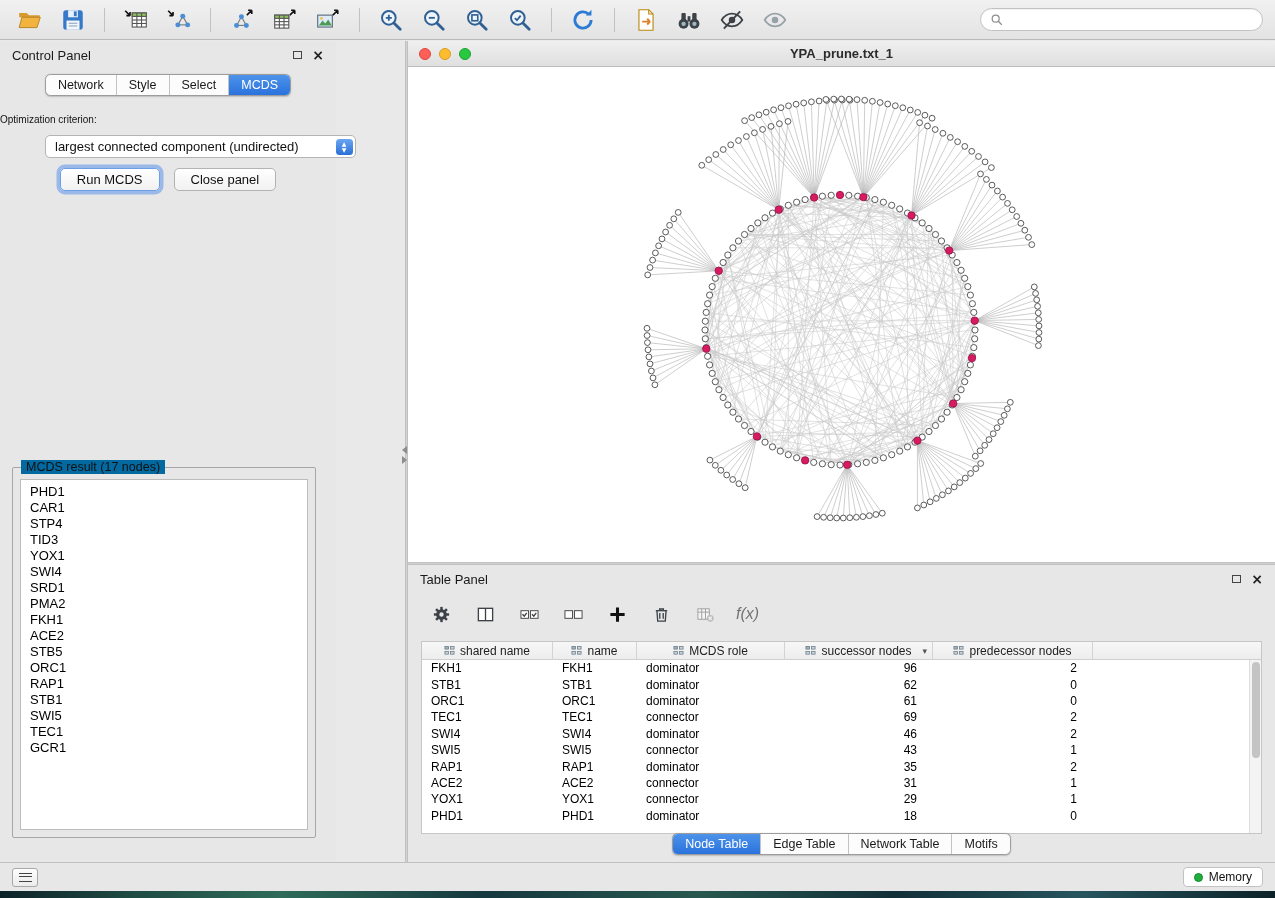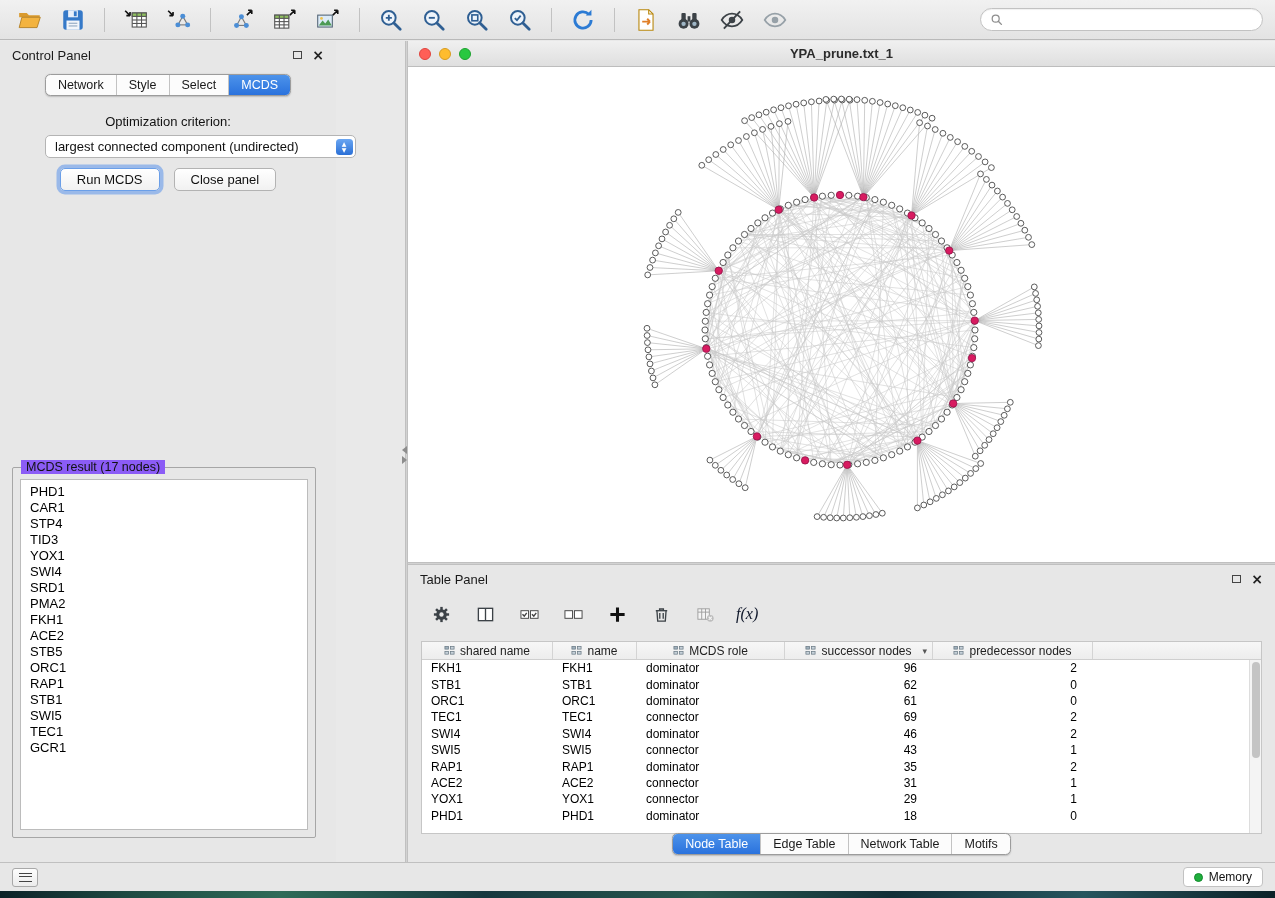--- a/index.html
+++ b/index.html
@@ -27,32 +27,32 @@
   .panel-header{height:28px;display:flex;align-items:center;padding:0 12px;font-size:13px;color:#1a1a1a;gap:10px}
   .panel-header .ph-title{margin-right:auto}
   .float-icon{width:9px;height:8px;border:1.2px solid #444;display:inline-block}
   .close-x{font-size:14px;font-weight:bold;color:#222;line-height:1;font-family:"DejaVu Sans",sans-serif}
   .tabstrip{position:absolute;top:33px;left:0;right:0;display:flex;justify-content:center}
   .segmented{display:inline-flex;border:1px solid #9c9c9c;border-radius:5.5px;overflow:hidden;background:#fcfcfc;
              box-shadow:0 0.5px 1.5px rgba(0,0,0,.18)}
   .seg{padding:3px 12px;font-size:12.5px;color:#1a1a1a;border-left:1px solid #c3c3c3;white-space:nowrap}
   .seg:first-child{border-left:none}
   .seg-active{background:linear-gradient(#4d93ea,#2a72dd);color:#fff}
-  .opt-label{position:absolute;top:73px;left:0;right:0;text-align:center;font-size:13px}
+  .opt-label{position:absolute;top:73px;left:0;right:0;text-align:left;font-size:10px}
   .dropdown{position:absolute;top:94px;left:45px;width:311px;height:23px;background:#fff;border:1px solid #b4b4b4;
             border-radius:5px;font-size:13px;display:flex;align-items:center;padding-left:9px}
   .stepper{position:absolute;right:2.5px;top:2.5px;width:17px;height:16px;border-radius:3.5px;
            background:linear-gradient(#6aa6f2,#2a6fd6);display:flex;flex-direction:column;align-items:center;justify-content:center;color:#fff}
   .stepper span{font-family:"DejaVu Sans",sans-serif;font-size:6px;line-height:6px}
   .btn-row{position:absolute;top:127px;left:0;right:0;display:flex;justify-content:center;gap:14px}
   .btn{font-size:13px;padding:3px 16px;background:linear-gradient(#ffffff,#f1f1f1);border:1px solid #b3b3b3;
        border-radius:5px;color:#111;cursor:default;font-family:"Liberation Sans",sans-serif}
   .btn-focused{box-shadow:0 0 0 3.5px rgba(77,140,235,.5);border-color:#6b9fe8}
   .result-box{position:absolute;top:426px;left:12px;right:20px;bottom:24px;border:1px solid #a6a6a6;border-radius:2px}
-  .result-legend{position:absolute;top:-8px;left:8px;background:#8b5cf6;padding:0 5px;font-size:12.5px}
+  .result-legend{position:absolute;top:-8px;left:8px;background:#0369a1;padding:0 5px;font-size:12.5px}
   .result-list{position:absolute;top:11px;left:7px;right:7px;bottom:7px;background:#fff;border:1px solid #bcbcbc;
                overflow:auto;padding:4px 0 4px 9px;font-size:13px;line-height:16px;color:#000}
 
   
   #v-splitter{position:absolute;left:405px;top:0;width:3px;height:100%;background:#d2d2d2;border-left:1px solid #c0c0c0;border-right:1px solid #c0c0c0}
   .split-handle{position:absolute;top:405px;left:-4px;display:flex;flex-direction:column;gap:2px}
   .tri-l{width:0;height:0;border-right:5px solid #8d8d8d;border-top:4px solid transparent;border-bottom:4px solid transparent}
   .tri-r{width:0;height:0;border-left:5px solid #8d8d8d;border-top:4px solid transparent;border-bottom:4px solid transparent}
   #h-splitter{position:absolute;left:0;right:0;top:521px;height:3px;background:#d2d2d2;border-top:1px solid #c0c0c0;border-bottom:1px solid #c0c0c0}
 
@@ -68,21 +68,21 @@
   .tl-green{left:51px;background:#28c840;border:0.5px solid #1da22f}
   #net-canvas{position:absolute;top:26px;left:0;right:0;bottom:0;background:#fff}
   #net-svg{width:100%;height:100%;display:block}
 
   
   #table-panel{position:absolute;top:524px;left:0;right:0;bottom:0;background:#e7e7e7}
   #table-toolbar{position:absolute;top:30px;left:20px;right:13px;height:38px;display:flex;align-items:center;gap:18px}
   .ttbtn{width:26px;height:28px}
   .ttbtn svg{width:19px;height:19px}
   .ttbtn.disabled{opacity:.55}
-  .fx-label{font-family:Liberation Serif, serif;font-style:italic;font-size:16px;color:#0f172a}
+  .fx-label{font-family:Liberation Sans, sans-serif;font-style:italic;font-size:16px;color:#737373}
   .table-wrap{position:absolute;left:13px;right:13px;top:76px;bottom:28px;background:#fff;border:1px solid #c6c6c6;overflow:hidden}
   .thead{position:absolute;top:0;left:0;right:0;height:18px;background:linear-gradient(#f7f7f7,#ededed);
          border-bottom:1px solid #cfcfcf;display:flex}
   .th{height:100%;display:flex;align-items:center;justify-content:center;gap:5px;font-size:12px;color:#222;
       border-right:1px solid #d4d4d4;position:relative}
   .th-fill{flex:1;border-right:none}
   .th-menu{position:absolute;right:5px;font-size:9px;color:#555;font-family:"DejaVu Sans",sans-serif}
   .tbody{position:absolute;top:18px;left:0;right:12px;bottom:0;overflow:hidden}
   .tr{display:flex;height:16.4px;align-items:center}
   .td{font-size:12px;color:#000;white-space:nowrap;overflow:hidden}

